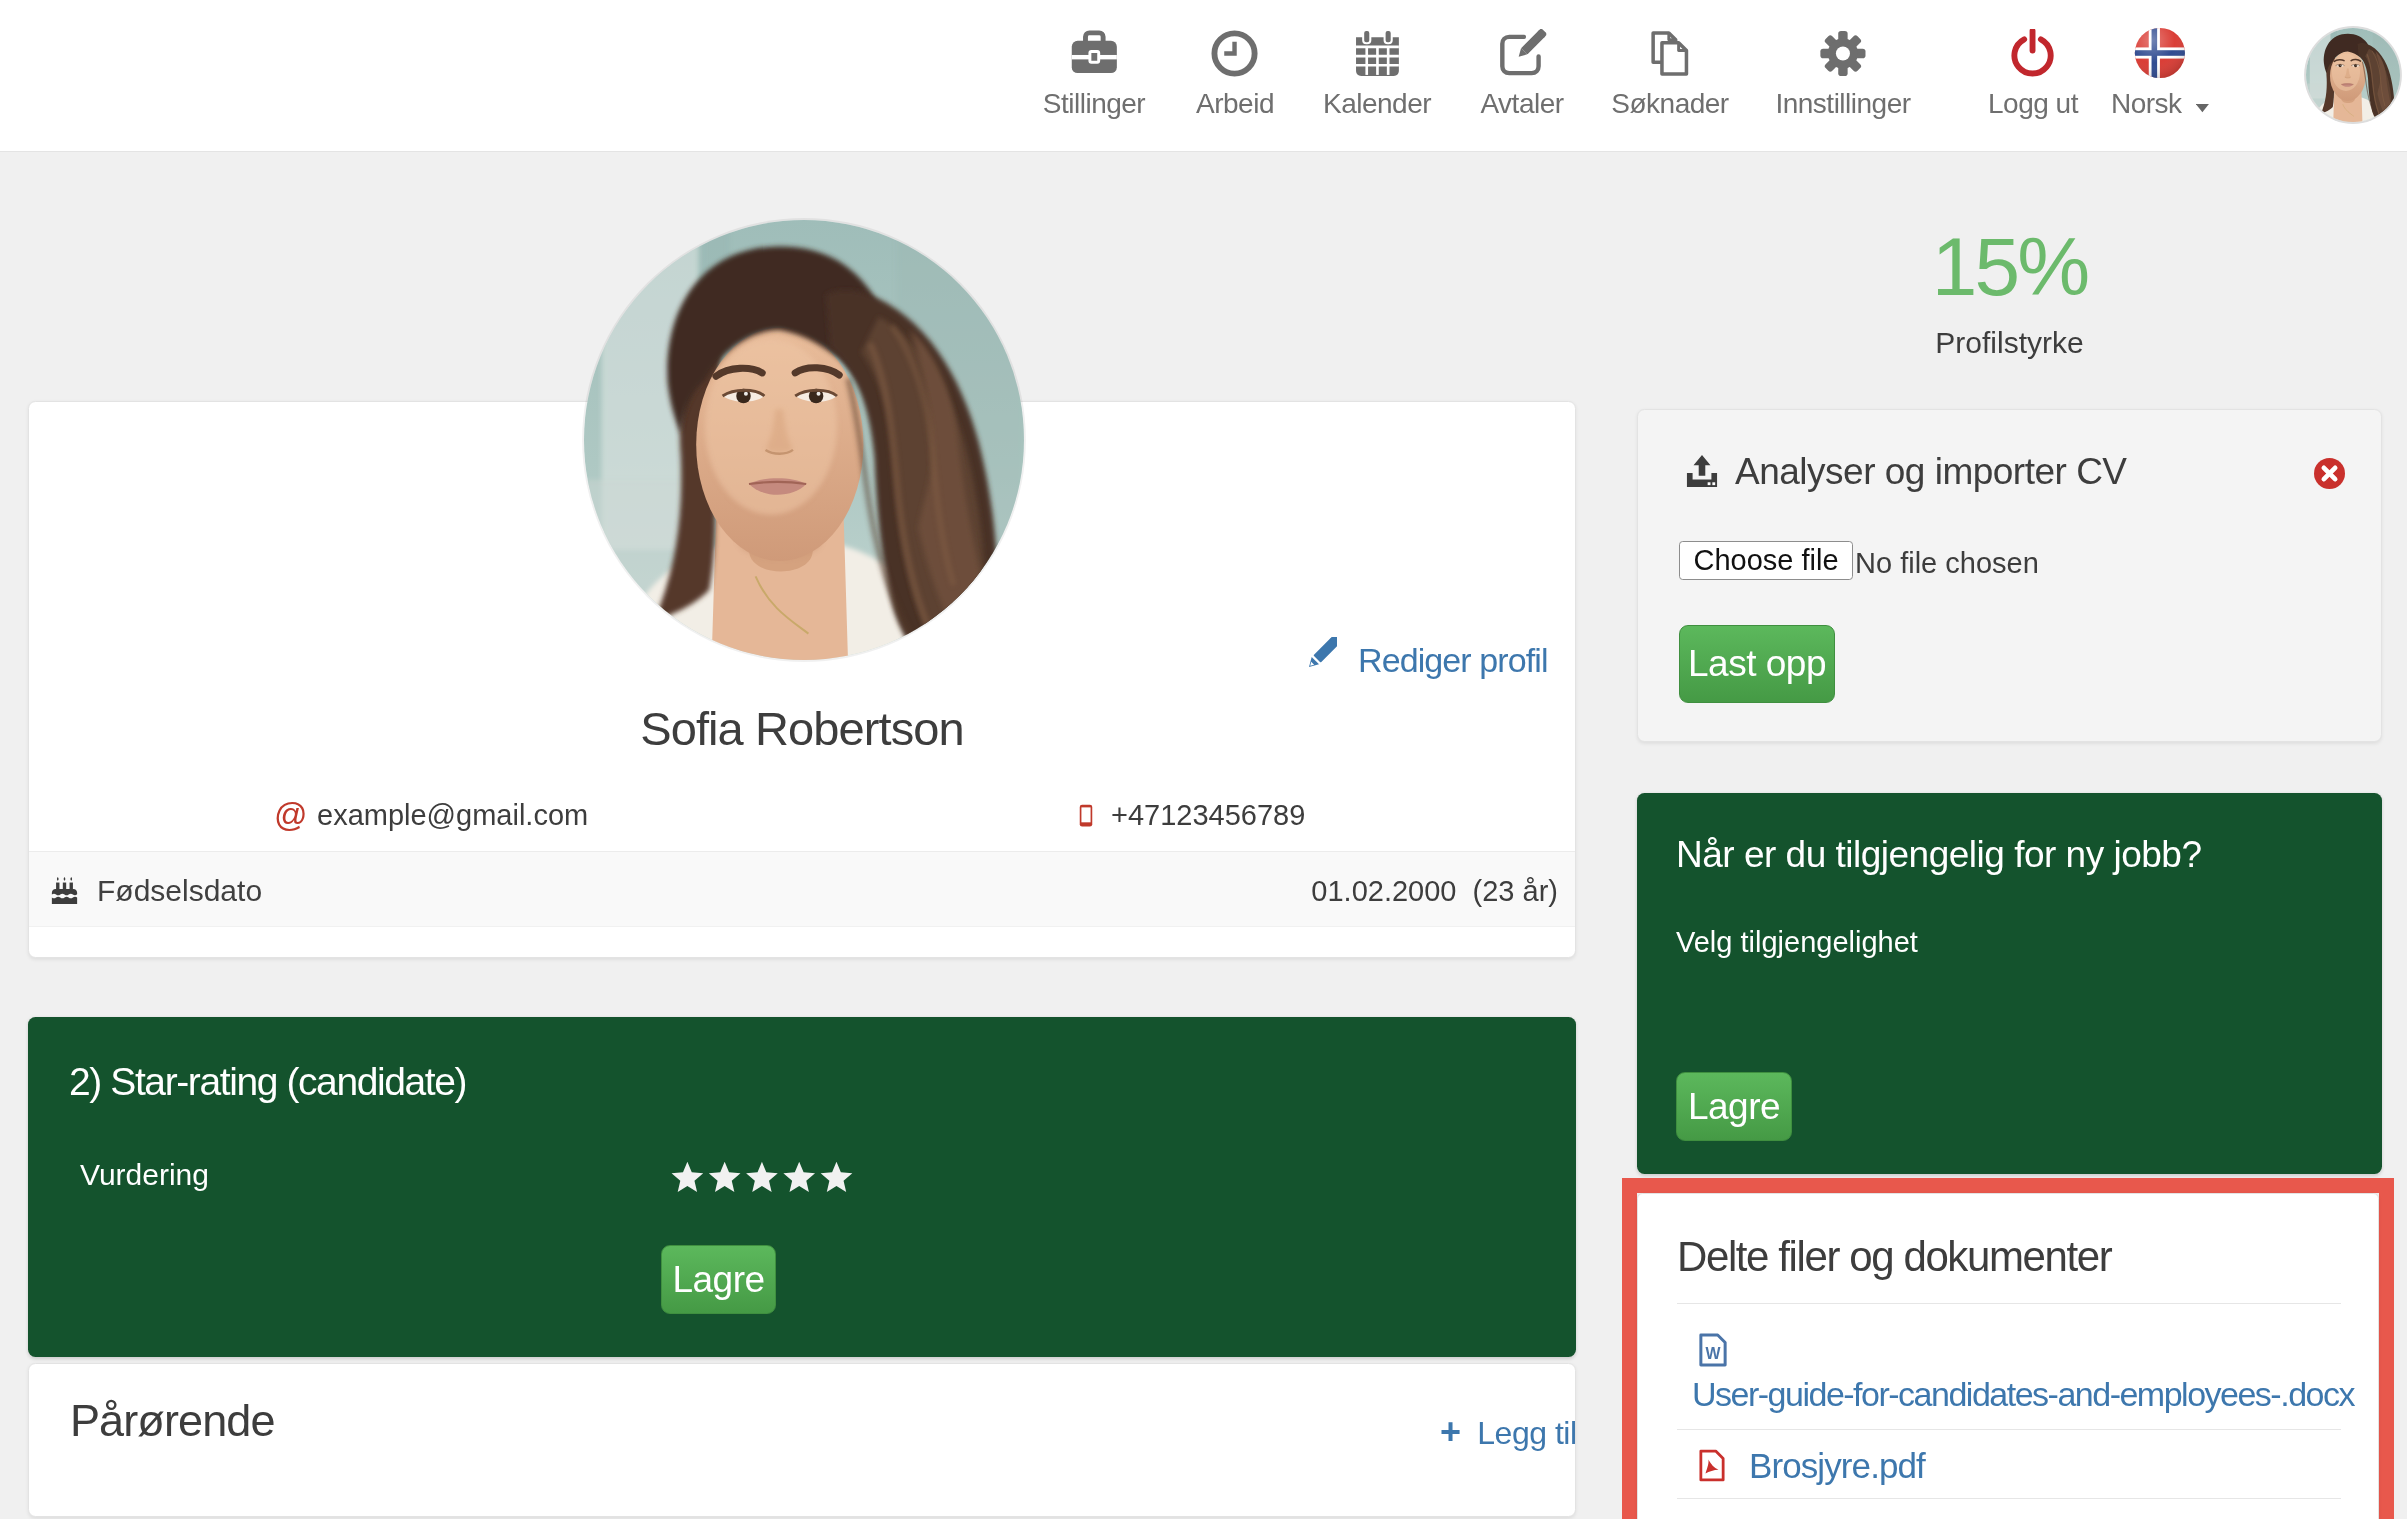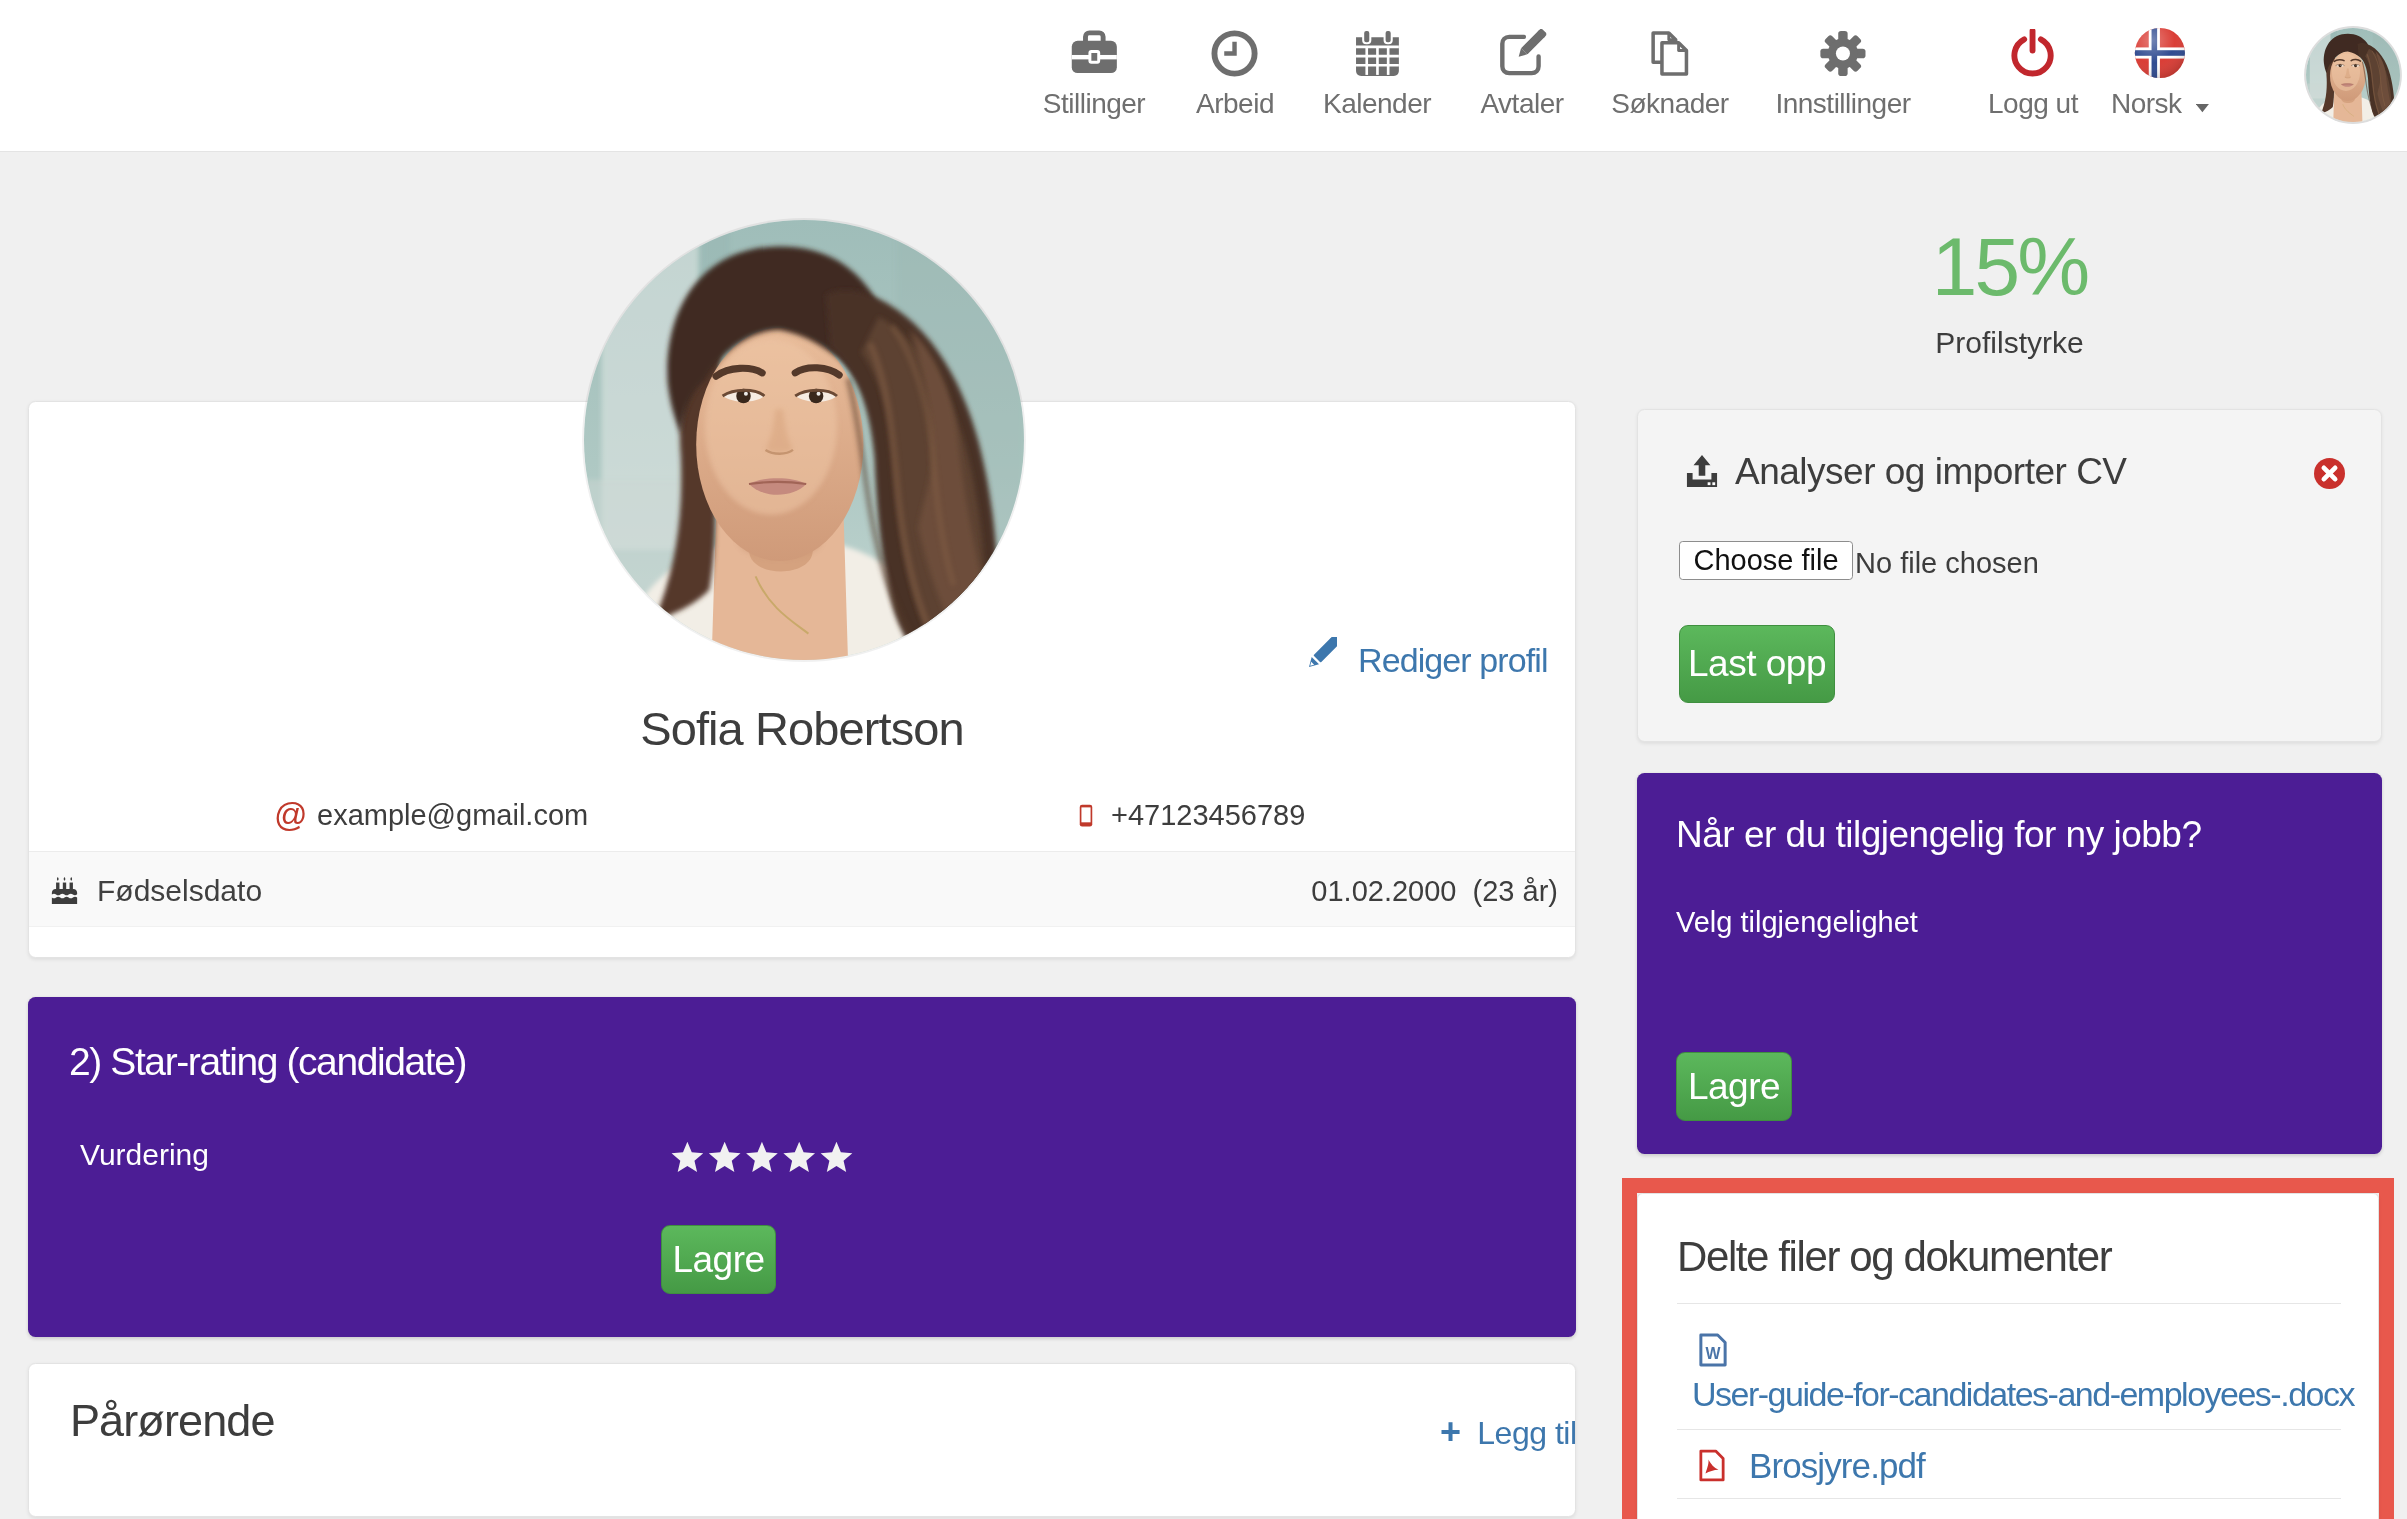--- a/index.html
+++ b/index.html
@@ -6,21 +6,21 @@
   html,body { width:2408px; height:1520px; overflow:hidden; }
   body { background:#f0f0f0; font-family:"Liberation Sans", sans-serif; color:#3d3d3d; position:relative; }
   .abs { position:absolute; }
   
   #header { position:absolute; left:0; top:0; width:2408px; height:152px; background:#fff; border-bottom:1.9px solid #e4e4e4; }
   .navitem { position:absolute; top:26px; transform:translateX(-50%); text-align:center; }
   .navitem .ic { height:54px; display:flex; align-items:center; justify-content:center; }
   .navitem .lb { margin-top:7.5px; font-size:28px; color:#6f6f6f; letter-spacing:-0.5px; white-space:nowrap; }
   
   .card { position:absolute; background:#fff; border:0.9px solid #e3e3e3; border-radius:7.5px; box-shadow:0 1.9px 3.7px rgba(0,0,0,0.07); }
-  .bluepanel { position:absolute; background:#4c1d95; border-radius:7.5px; box-shadow:0 1.9px 3.7px rgba(0,0,0,0.15); color:#fff; }
+  .bluepanel { position:absolute; background:#14532d; border-radius:7.5px; box-shadow:0 1.9px 3.7px rgba(0,0,0,0.15); color:#fff;margin-top:20px; }
   .greenbtn { position:absolute; background:linear-gradient(#5cb85c,#459a45); border:0.9px solid #3f8f3f; border-radius:9px; color:#fff; display:flex; align-items:center; justify-content:center; letter-spacing:-0.5px; }
   .link { color:#3d77ad; }
 </style>
 </head>
 <body>
 
 <svg width="0" height="0" style="position:absolute">
 <defs>
 <linearGradient id="bgg" x1="0" y1="0" x2="0" y2="1">
   <stop offset="0" stop-color="#9fbdb9"></stop>

